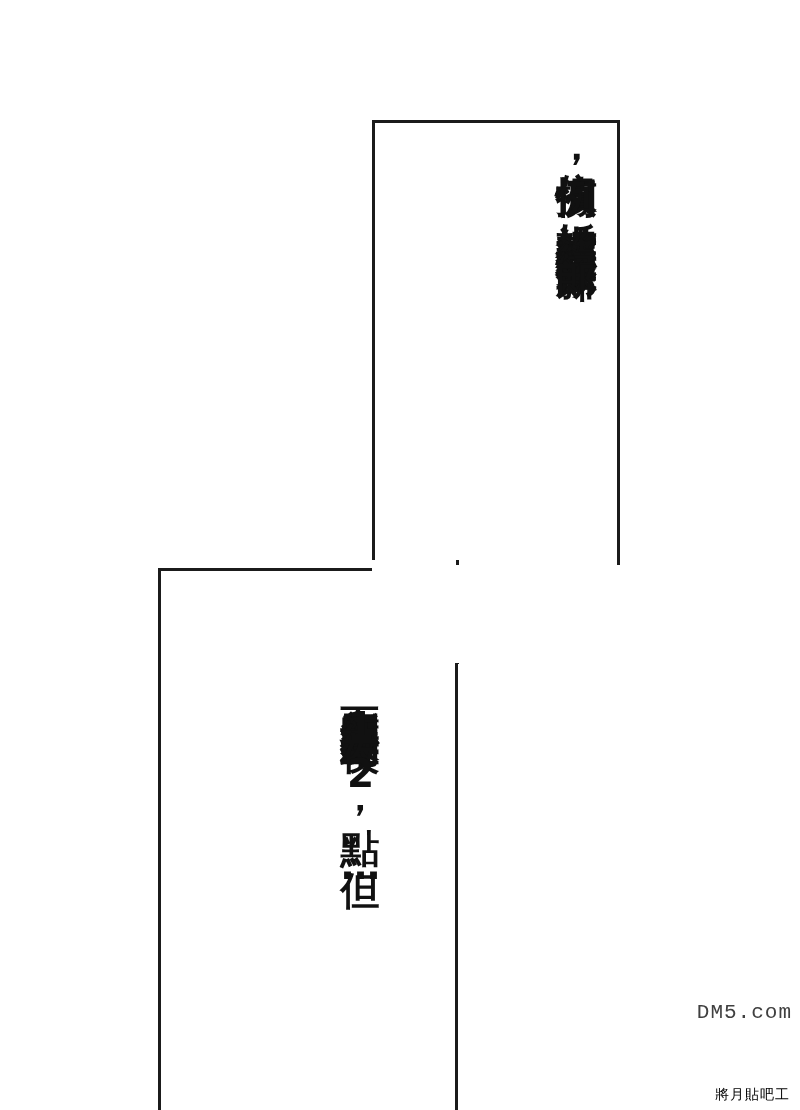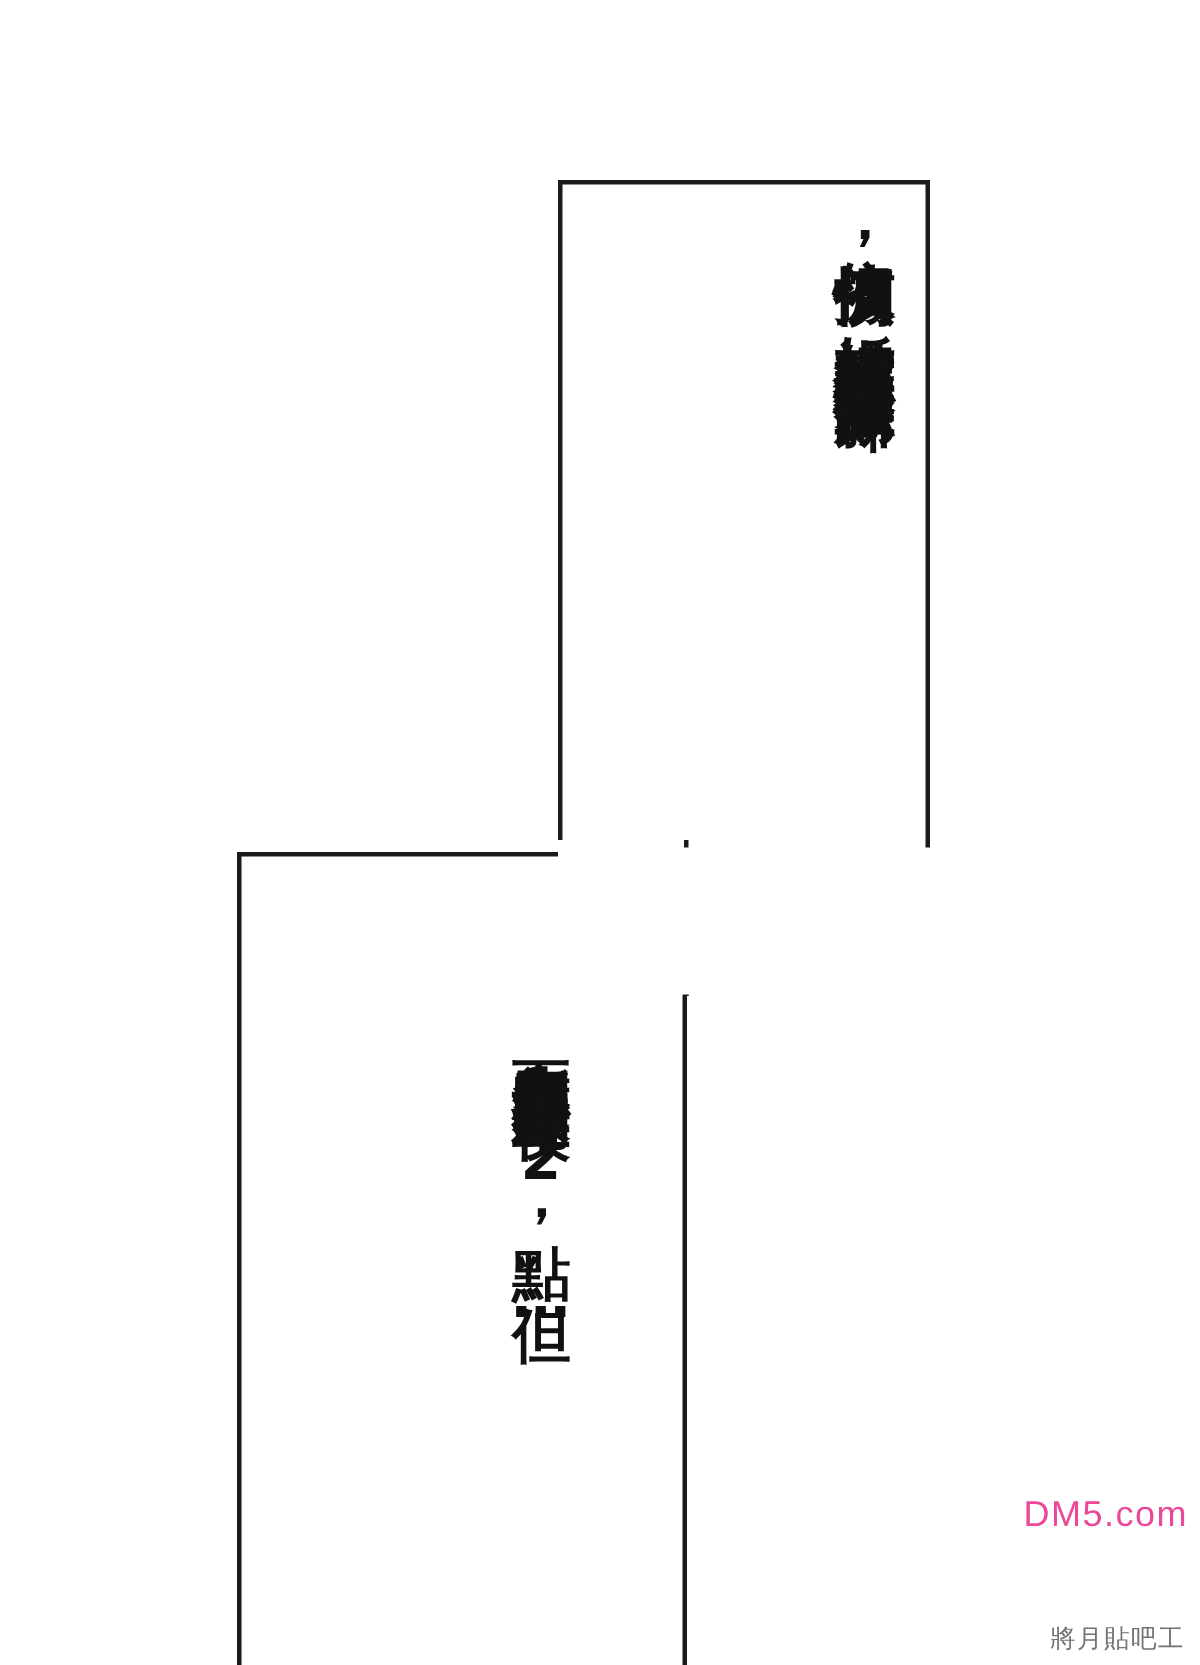--- a/index.html
+++ b/index.html
@@ -93,32 +93,32 @@
     right: 414px;
     height: 350px;
     font-size: 39px;
   }
 
   
   .wm-dm5 {
     position: absolute;
     right: 8px;
     bottom: 86px;
-    font-size: 24px;
-    color: #ec4899;
-    font-family: Liberation Sans, sans-serif;
+    font-size: 21px;
+    color: #404040;
+    font-family: Liberation Mono, monospace;
     letter-spacing: 1px;
     user-select: none;
   }
   .wm-cn {
     position: absolute;
     right: 10px;
     bottom: 6px;
-    font-size: 17px;
-    color: #737373;
+    font-size: 14px;
+    color: #000000;
     font-family: "DejaVu Sans", sans-serif;
     letter-spacing: 1px;
     user-select: none;
   }
 </style>
 </head>
 <body>
 
 <div class="page">
 

